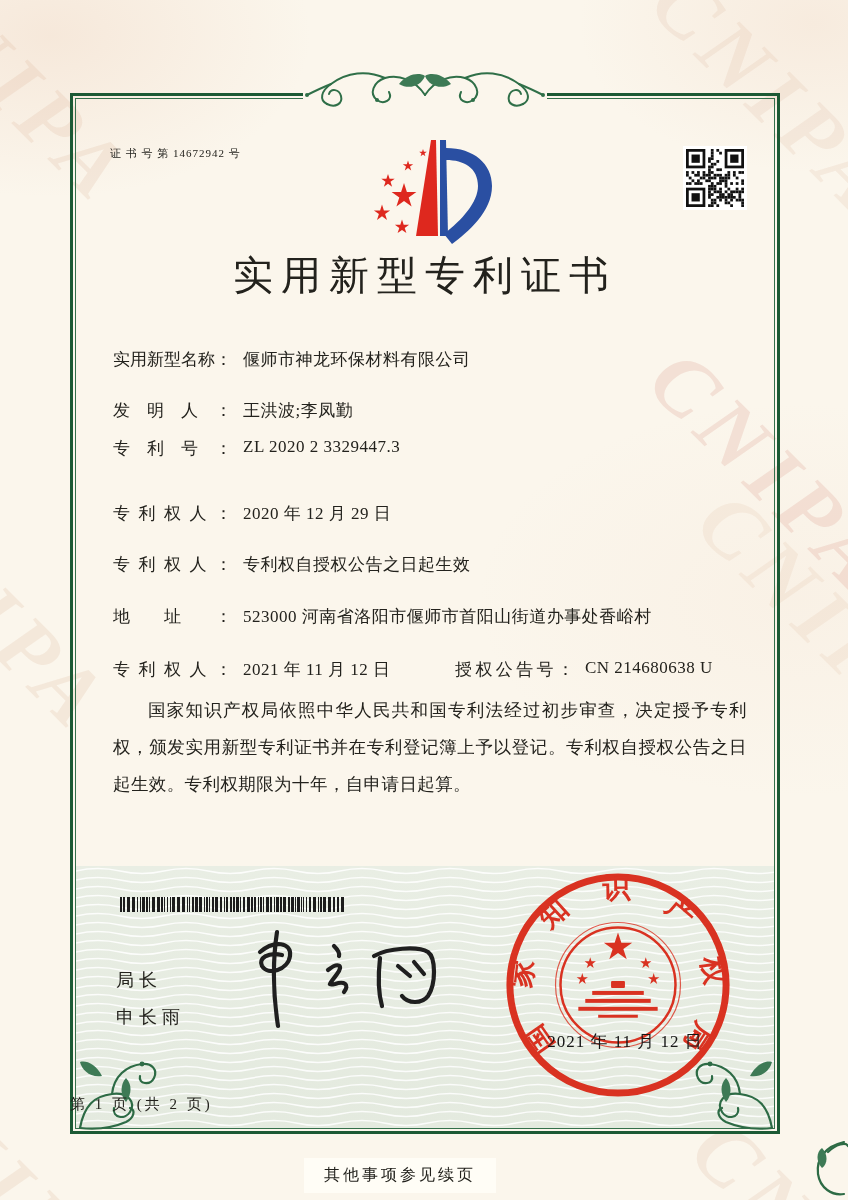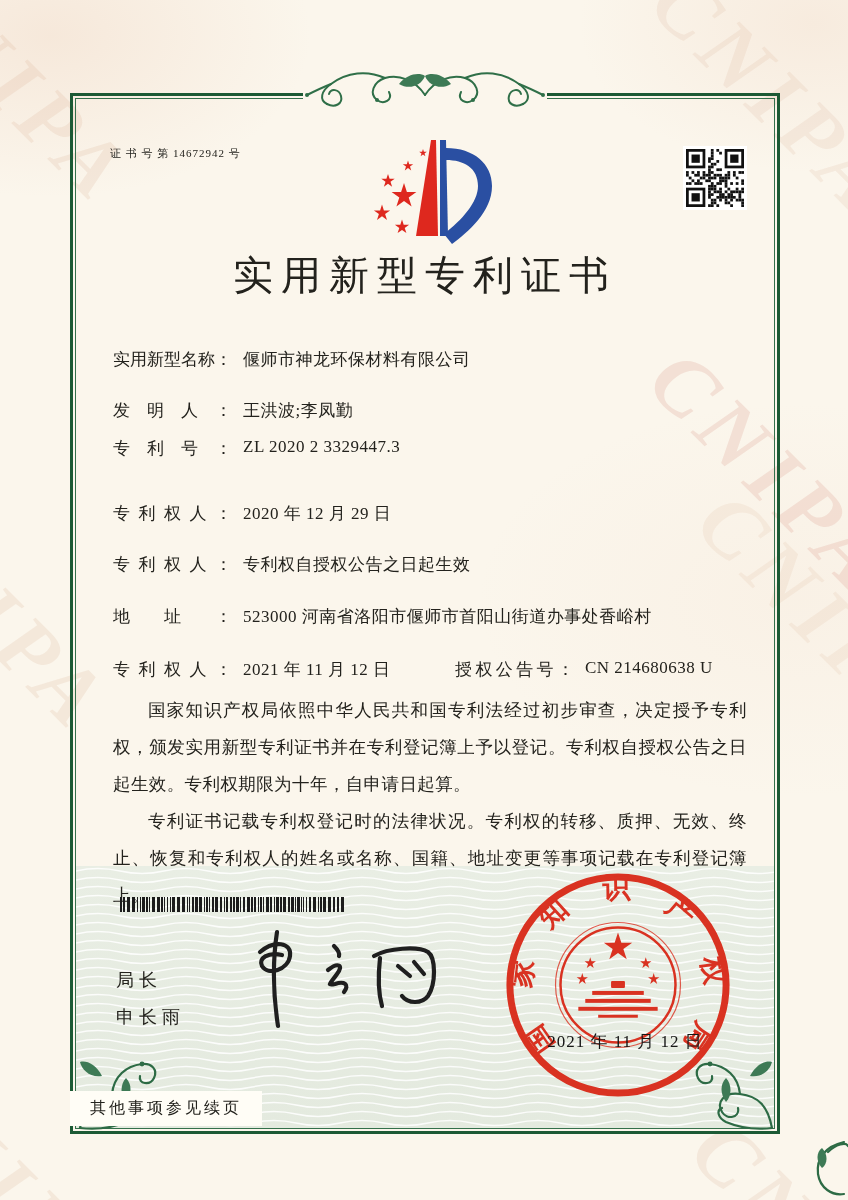--- a/index.html
+++ b/index.html
@@ -39,21 +39,21 @@
   .barcode{position:absolute;left:120px;top:897px;width:226px;height:15px;z-index:4}
   .barcode div{position:absolute;top:0;height:100%;background:#1c1c1c}
   .officer-title{position:absolute;left:116px;top:968px;font-size:18px;letter-spacing:5px;z-index:4}
   .officer-name{position:absolute;left:116px;top:1005px;font-size:18px;letter-spacing:5px;z-index:4}
   .signature{position:absolute;left:232px;top:918px;z-index:5}
   .seal{position:absolute;left:499px;top:866px;width:238px;height:238px;z-index:4;opacity:.96}
   .seal-date{position:absolute;left:538px;top:1030px;width:174px;text-align:center;font-size:17px;
       color:#161616;letter-spacing:1px;z-index:6}
   .page-num{position:absolute;left:70px;top:1095px;width:640px;text-align:left;font-size:15px;
       letter-spacing:3px;z-index:4}
-  .note{position:absolute;left:70px;top:1091px;width:660px;text-align:left;z-index:4}
+  .note{position:absolute;left:70px;top:1158px;width:660px;text-align:center;z-index:4}
   .note span{display:inline-block;background:#fffdf6;padding:7px 20px;font-size:16px;letter-spacing:3px}
 </style>
 </head>
 <body>
 
 <div class="wm" style="left:-60px;top:-60px">CNIPA</div>
 <div class="wm" style="left:702px;top:-48px;color:rgba(206,152,120,.13)">CNIPA</div>
 <div class="wm" style="left:700px;top:330px;color:rgba(214,142,124,.20)">CNIPA</div>
 <div class="wm" style="left:-82px;top:468px">CNIPA</div>
 <div class="wm" style="left:748px;top:472px;color:rgba(206,152,120,.11)">CNIPA</div>
@@ -333,21 +333,20 @@
 </div>
 <div class="frow" style="top:658px">
   <span class="flabel">专利权人：</span><span class="fvalue">2021 年 11 月 12 日</span>
   <span class="g2">
     <span class="flabel">授权公告号：</span><span class="fvalue">CN 214680638 U</span>
   </span>
 </div>
 
 <div class="body-text">
   <p>国家知识产权局依照中华人民共和国专利法经过初步审查，决定授予专利权，颁发实用新型专利证书并在专利登记簿上予以登记。专利权自授权公告之日起生效。专利权期限为十年，自申请日起算。</p>
-  <p>专利证书记载专利权登记时的法律状况。专利权的转移、质押、无效、终止、恢复和专利权人的姓名或名称、国籍、地址变更等事项记载在专利登记簿上。</p>
 </div>
 
 <div class="barcode" id="barcode">
     <div style="left: 0px; width: 2px;"></div>
     <div style="left: 3px; width: 2px;"></div>
     <div style="left: 7px; width: 3px;"></div>
     <div style="left: 12px; width: 3px;"></div>
     <div style="left: 17px; width: 1px;"></div>
     <div style="left: 20px; width: 1px;"></div>
     <div style="left: 22px; width: 3px;"></div>

